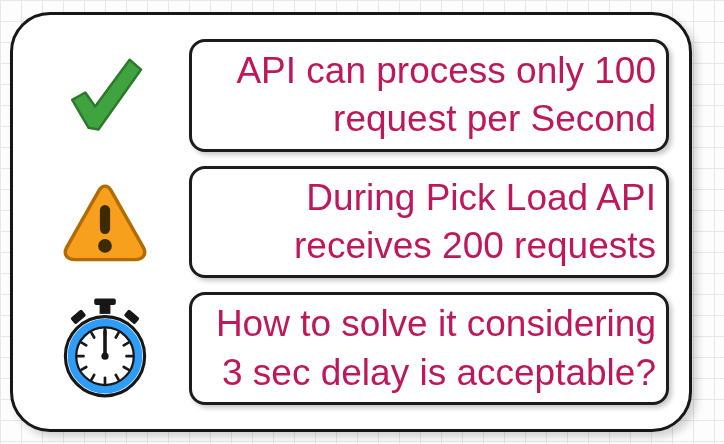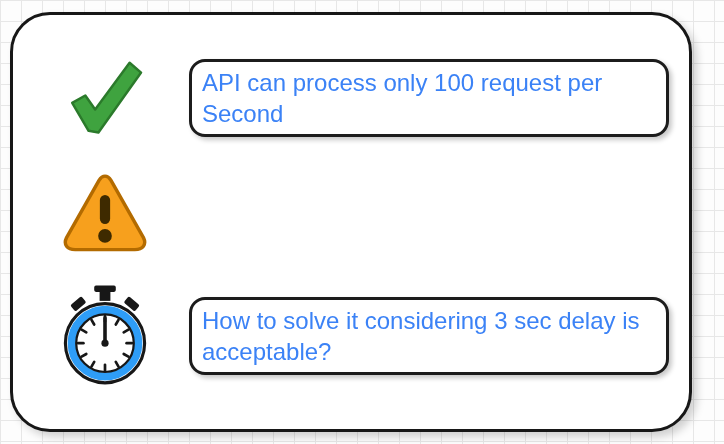--- a/index.html
+++ b/index.html
@@ -45,24 +45,24 @@
     align-items: center;
     justify-content: center;
   }
   .text-box {
     flex: 1;
     background: #ffffff;
     border: 3px solid #1c1c1c;
     border-radius: 16px;
     box-shadow: 3px 3px 5px rgba(0,0,0,0.22);
     padding: 5px 10px;
-    text-align: left;
-    font-size: 24px;
+    text-align: right;
+    font-size: 37px;
     line-height: 1.30;
-    color: #3b82f6;
+    color: #be185d;
   }
   svg { display: block; }
 </style>
 </head>
 <body>
 
 <div class="canvas">
   <div class="panel">
 
     <div class="row">
@@ -75,20 +75,21 @@
     </div>
 
     <div class="row">
       <div class="icon-cell">
         <svg width="86" height="82" viewBox="0 0 100 96" aria-hidden="true">
           <path d="M50 6 Q54 6 57 11 L95 78 Q98 84 95 88 Q92 92 85 92 L15 92 Q8 92 5 88 Q2 84 5 78 L43 11 Q46 6 50 6 Z" fill="#f7a01d" stroke="#b36b00" stroke-width="4" stroke-linejoin="round"></path>
           <rect x="44" y="28" width="12" height="34" rx="6" fill="#3e2a00"></rect>
           <circle cx="50" cy="76" r="8" fill="#3e2a00"></circle>
         </svg>
       </div>
+      <div class="text-box">During Pick Load API receives 200 requests</div>
     </div>
 
     <div class="row">
       <div class="icon-cell">
         <svg width="90" height="102" viewBox="0 0 100 112" aria-hidden="true">
 
           <rect x="38" y="0" width="24" height="7" rx="2" fill="#171717"></rect>
           <rect x="44" y="6" width="12" height="11" fill="#171717"></rect>
 
           <rect x="12" y="16" width="16" height="9" rx="2" fill="#171717" transform="rotate(-40 20 20)"></rect>

